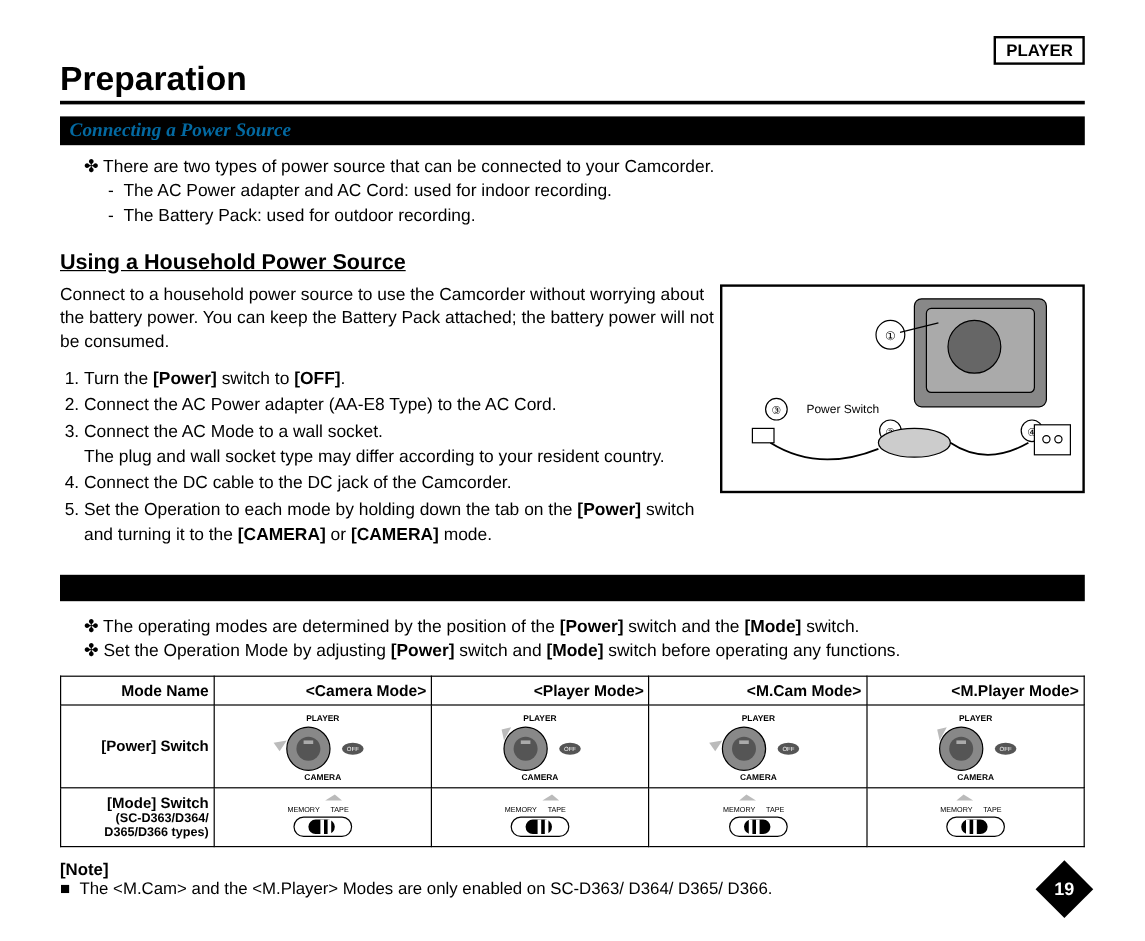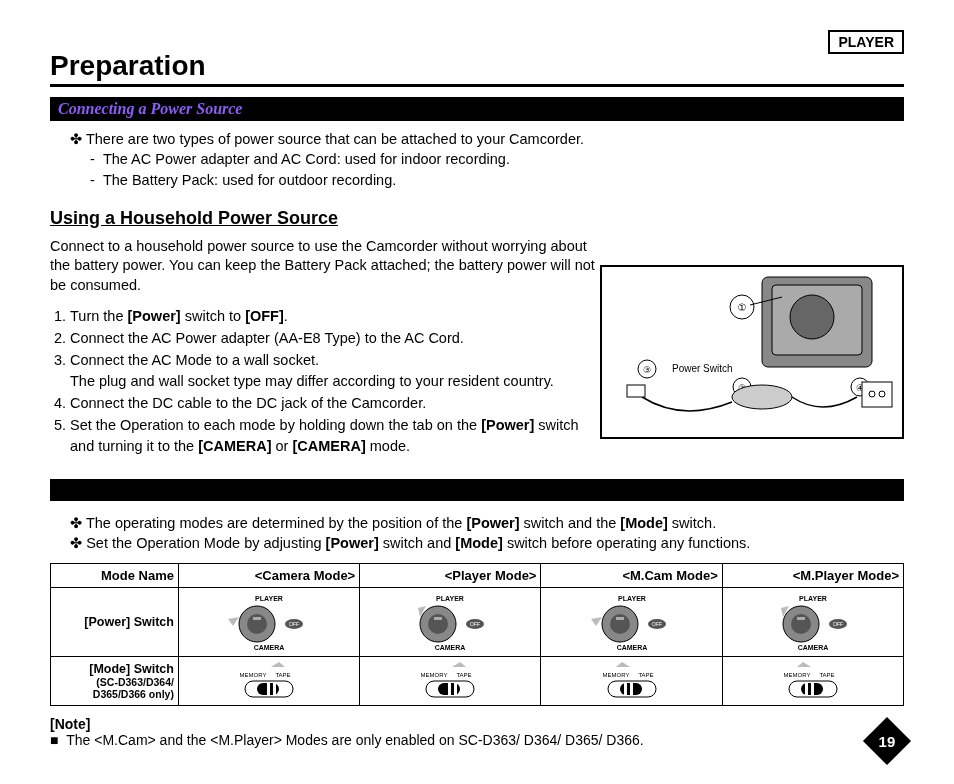--- a/index.html
+++ b/index.html
@@ -1,25 +1,25 @@
 <!DOCTYPE html>
 <html><head>
 <meta charset="utf-8">
 <style>
 body{margin:0;font-family:Arial,Helvetica,sans-serif;background:#fff;color:#000;width:954px}
 .page{padding:30px 50px 20px 50px;position:relative}
 .lang{position:absolute;top:30px;right:50px;border:2px solid #000;padding:2px 8px;font-weight:bold;font-size:14px}
 h1{font-size:28px;margin:20px 0 2px 0;font-weight:bold}
 .hr{border-top:3px solid #000;margin-bottom:10px}
-.blackbar{background:#000;color:#8b5cf6;font-style:italic;font-family:Georgia,serif;font-weight:bold;padding:3px 8px;font-size:16px;margin-bottom:8px}
+.blackbar{background:#000;color:#0369a1;font-style:italic;font-family:Georgia,serif;font-weight:bold;padding:3px 8px;font-size:16px;margin-bottom:8px}
 .bullet{margin-left:20px;font-size:14.5px;line-height:1.4}
 .sub{margin-left:40px;font-size:14.5px;line-height:1.4}
 h2{font-size:18px;text-decoration:underline;margin:18px 0 8px 0}
 .para{font-size:14.5px;line-height:1.35;margin-bottom:10px}
-.cols{display:flex;align-items:center}
+.cols{display:flex;align-items:flex-start}
 .left{flex:1}
 .right{border:2px solid #000;width:300px;height:170px;position:relative;flex-shrink:0;display:flex;align-items:center;justify-content:center;font-size:11px}
 .right svg{width:100%;height:100%}
 ol{margin:0 0 10px 20px;padding:0;font-size:14.5px;line-height:1.45}
 ol li{margin-bottom:1px}
 .gap-black{background:#000;height:22px;margin:12px 0}
 table{border-collapse:collapse;width:100%;margin-top:10px}
 td,th{border:1.5px solid #000;text-align:right;vertical-align:middle;padding:4px;font-size:13px}
 th{font-weight:bold}
 .rowh{font-weight:bold;font-size:12.5px;text-align:right}
@@ -35,21 +35,21 @@
 </style>
 </head>
 <body>
 
 <div class="page">
   <div class="lang">PLAYER</div>
   <h1>Preparation</h1>
   <div class="hr"></div>
 
   <div class="blackbar">Connecting a Power Source</div>
-  <div class="bullet">✤ <span>There are two types of power source that can be attached to your Camcorder.</span></div>
+  <div class="bullet">✤ <span>There are two types of power source that can be connected to your Camcorder.</span></div>
   <div class="sub">- &nbsp;<span>The AC Power adapter and AC Cord: used for indoor recording.</span></div>
   <div class="sub">- &nbsp;<span>The Battery Pack: used for outdoor recording.</span></div>
 
   <h2>Using a Household Power Source</h2>
 
   <div class="cols">
     <div class="left">
       <div class="para">Connect to a household power source to use the Camcorder without worrying about the battery power. You can keep the Battery Pack attached; the battery power will not be consumed.</div>
       <ol>
         <li><span>Turn the </span><b>[Power]</b><span> switch to </span><b>[OFF]</b><span>.</span></li>
@@ -144,21 +144,21 @@
                 <circle cx="48" cy="32" r="10" fill="#555"></circle>
                 <rect x="44" y="25" width="8" height="3" fill="#aaa"></rect>
                 <path d="M28 16 L36 14 L30 25 Z" fill="#bbb"></path>
                 <ellipse cx="85" cy="32" rx="9" ry="5" fill="#555"></ellipse>
                 <text x="85" y="34" font-size="5" fill="#fff" text-anchor="middle">OFF</text>
                 <text x="60" y="58" font-size="7" text-anchor="middle" font-weight="bold">CAMERA</text>
               </svg></div>
           </td>
     </tr>
     <tr>
-      <td class="rowh"><span>[Mode] Switch</span><span class="sm">(SC-D363/D364/ D365/D366 only)</span></td>
+      <td class="rowh"><span>[Mode] Switch</span><span class="sm">(SC-D363/D364/ D365/D366 types)</span></td>
       <td>
             <div class="switch"><svg viewBox="0 0 80 40">
                 <path d="M42 6 L56 6 L50 1 Z" fill="#bbb"></path>
                 <text x="24" y="16" font-size="6" text-anchor="middle">MEMORY</text>
                 <text x="54" y="16" font-size="6" text-anchor="middle">TAPE</text>
                 <rect x="16" y="20" width="48" height="16" rx="8" fill="#fff" stroke="#000"></rect>
                 <rect x="28" y="22" width="22" height="12" rx="6" fill="#000"></rect>
                 <rect x="38" y="22" width="3" height="12" fill="#fff"></rect>
                 <rect x="44" y="22" width="3" height="12" fill="#fff"></rect>
               </svg></div>

